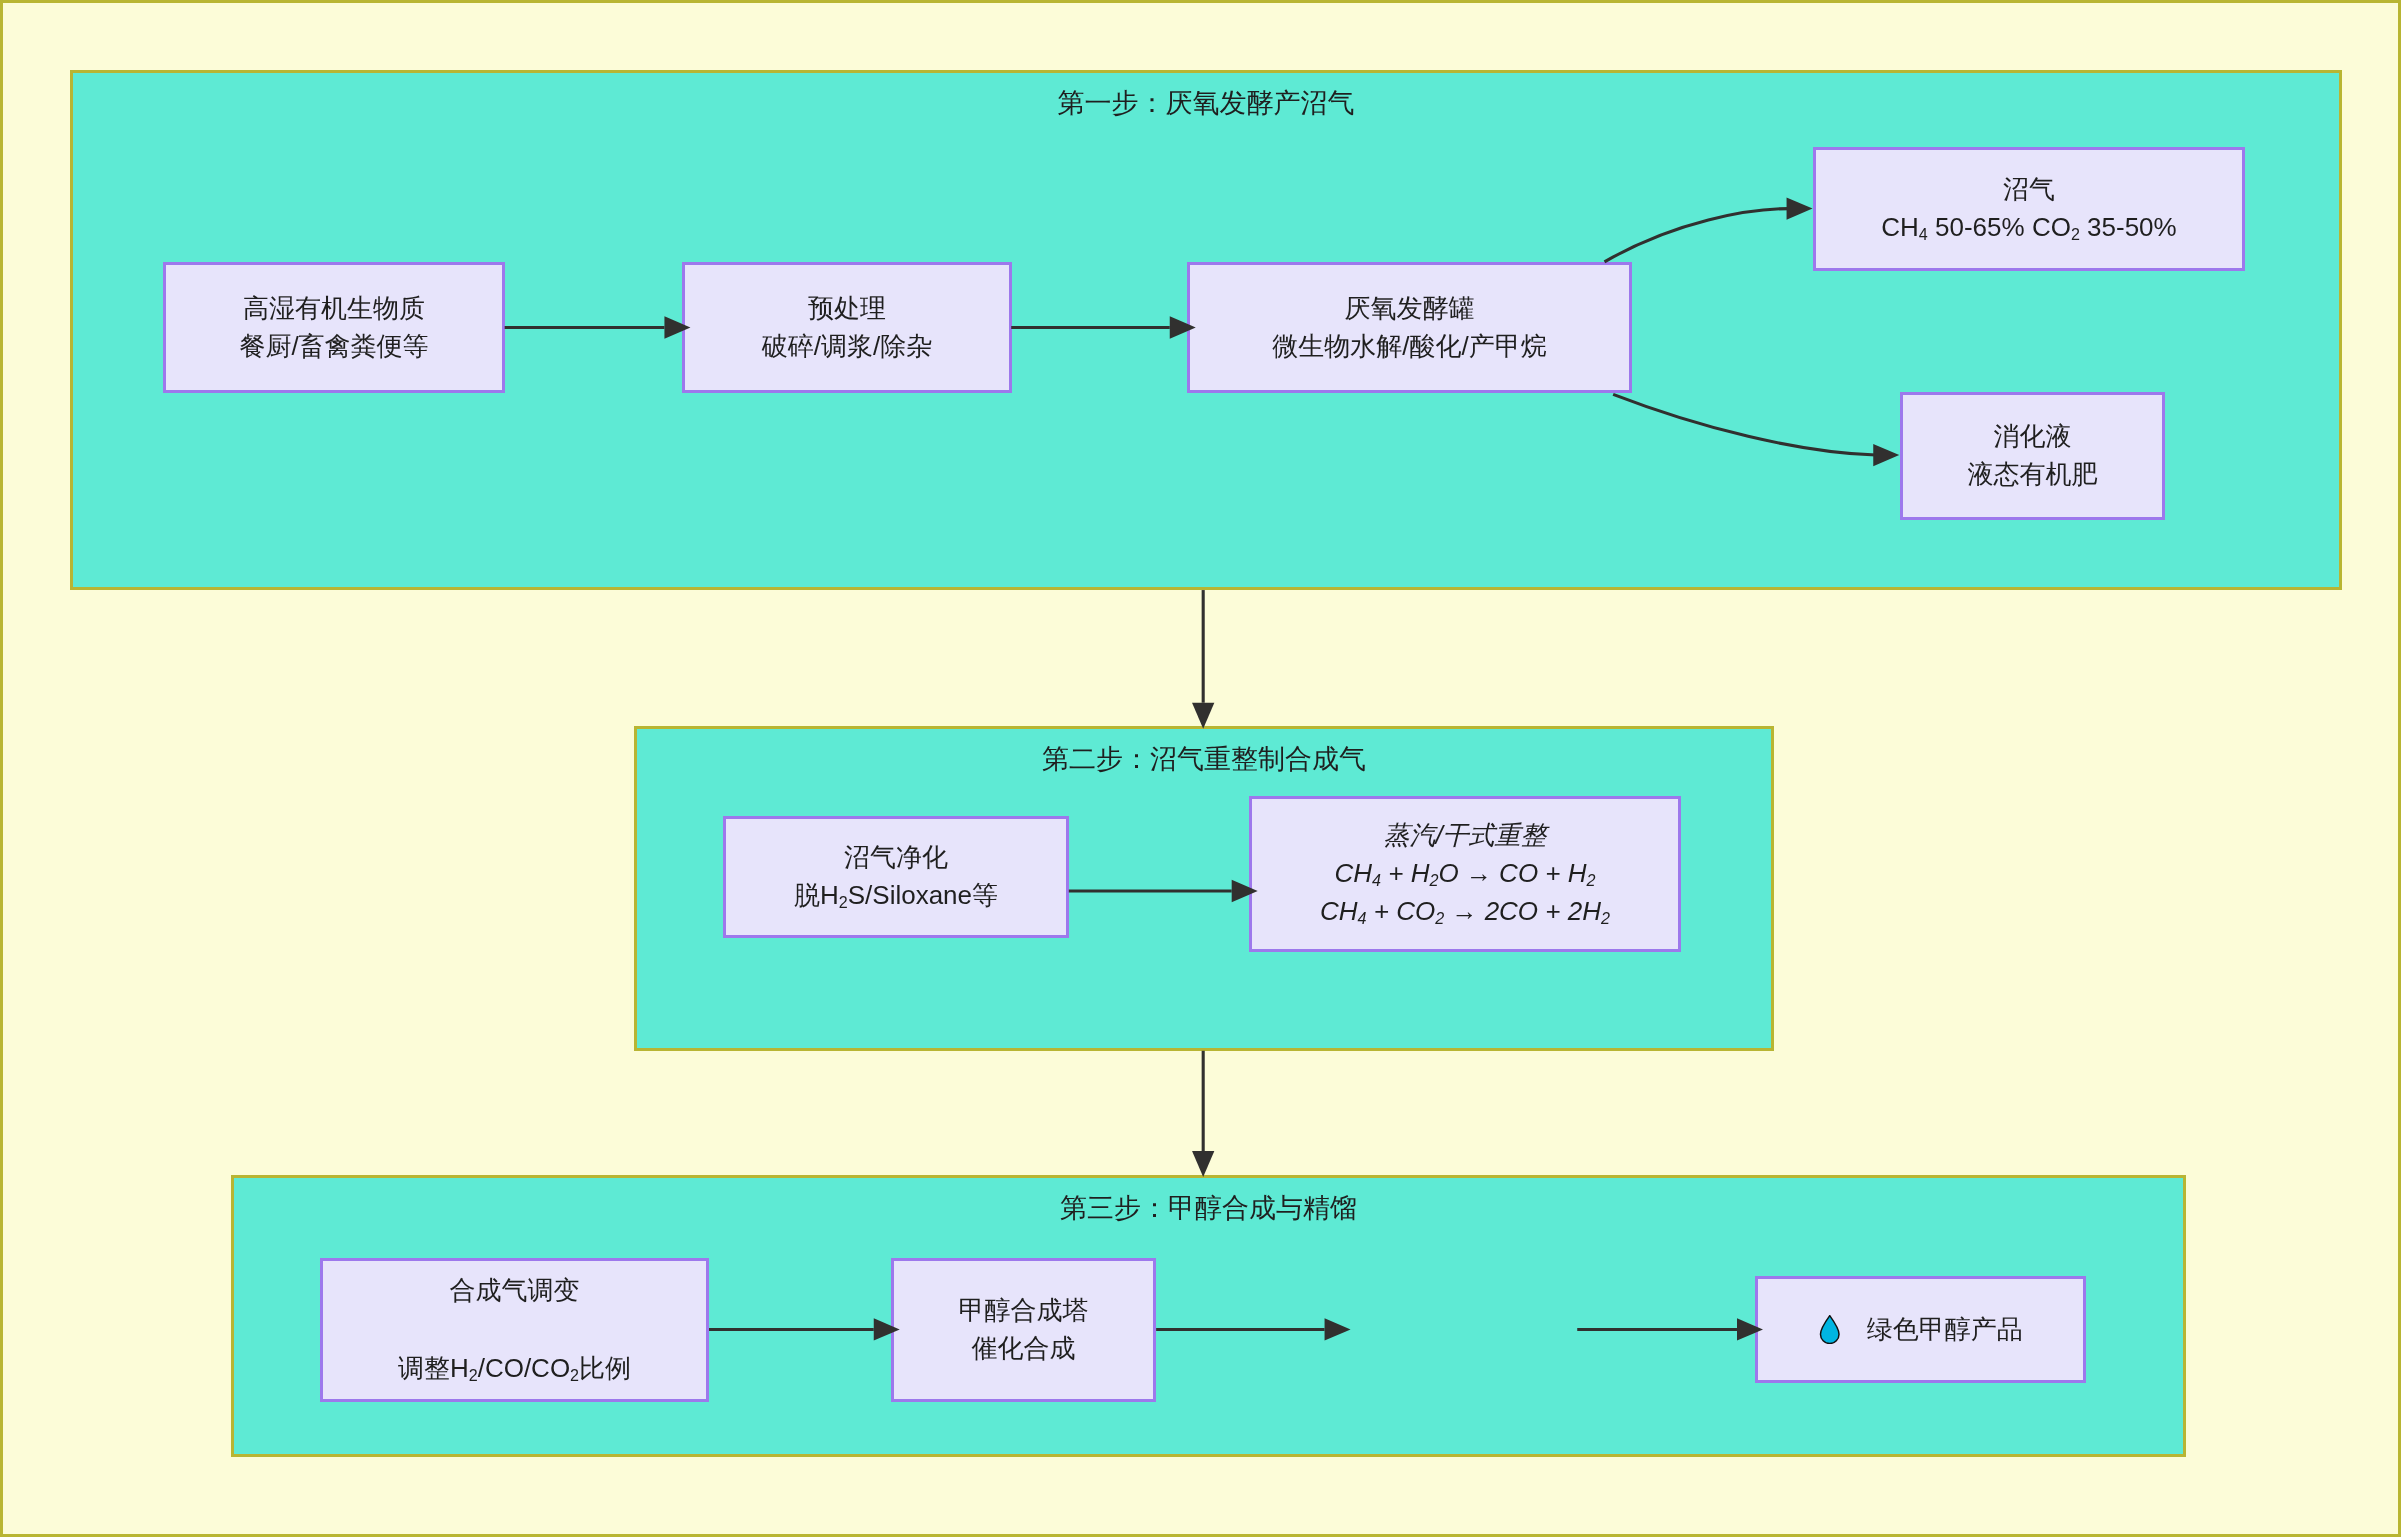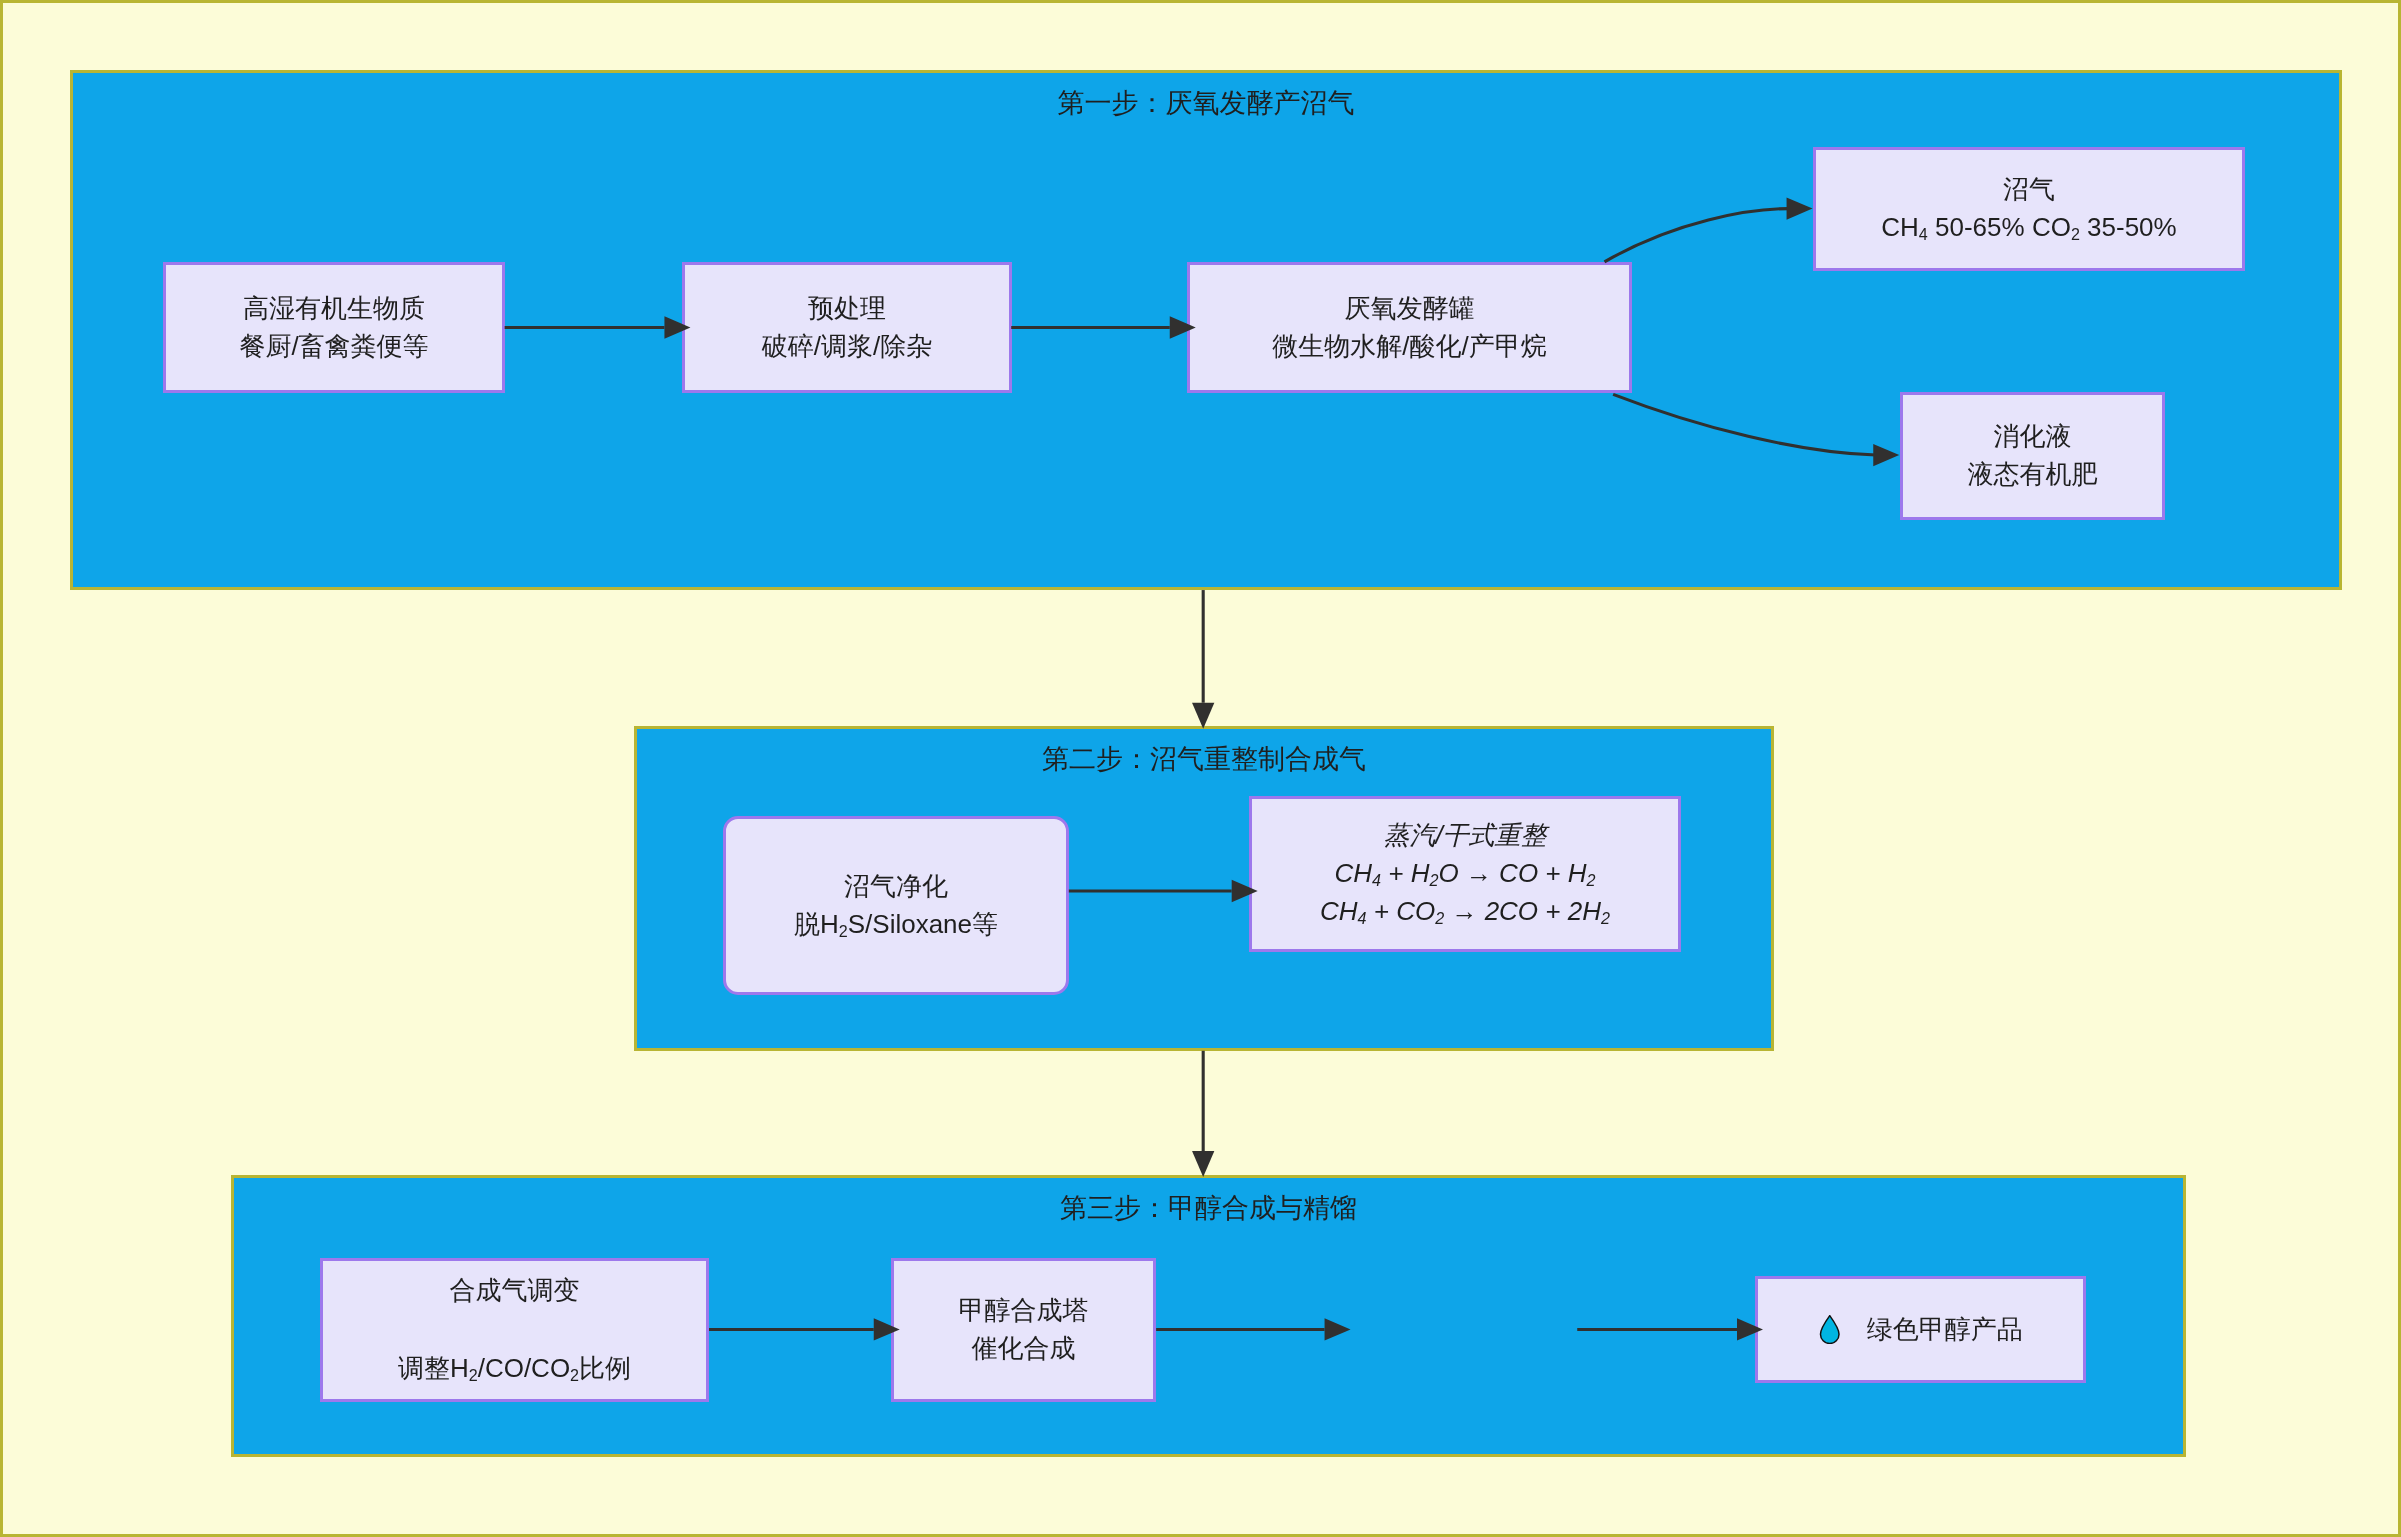--- a/index.html
+++ b/index.html
@@ -20,21 +20,21 @@
     width: 2401px;
     height: 1537px;
     background: #fcfcd8;
     box-sizing: border-box;
     border: 3.7px solid #b8b533;
   }
 
   
   .subgraph {
     position: absolute;
-    background: #0ea5e9;
+    background: #5eead4;
     border: 3.1px solid #b8b533;
     box-sizing: border-box;
   }
   .subgraph-title {
     position: absolute;
     top: 13.6px;
     left: 0;
     width: 100%;
     text-align: center;
     font-size: 27px;
@@ -122,21 +122,21 @@
 
   <div class="node" style="left:1897px; top:389px; width:265px; height:128px;">
     <span class="line">消化液</span>
     <span class="line">液态有机肥</span>
   </div>
 
   <div class="subgraph" style="left:631px; top:723px; width:1140px; height:325px;">
     <div class="subgraph-title">第二步：沼气重整制合成气</div>
   </div>
 
-  <div class="node" style="left:720px; top:813px; width:346px; height:179px;border-radius:15px;">
+  <div class="node" style="left:720px; top:813px; width:346px; height:122px;">
     <span class="line">沼气净化</span>
     <span class="line"><span>脱H</span><sub>2</sub><span>S/Siloxane等</span></span>
   </div>
 
   <div class="node" style="left:1246px; top:793px; width:432px; height:156px;font-style:italic;">
     <span class="line">蒸汽/干式重整</span>
     <span class="line"><span>CH</span><sub>4</sub><span> + H</span><sub>2</sub><span>O → CO + H</span><sub>2</sub></span>
     <span class="line"><span>CH</span><sub>4</sub><span> + CO</span><sub>2</sub><span> → 2CO + 2H</span><sub>2</sub></span>
   </div>
 

